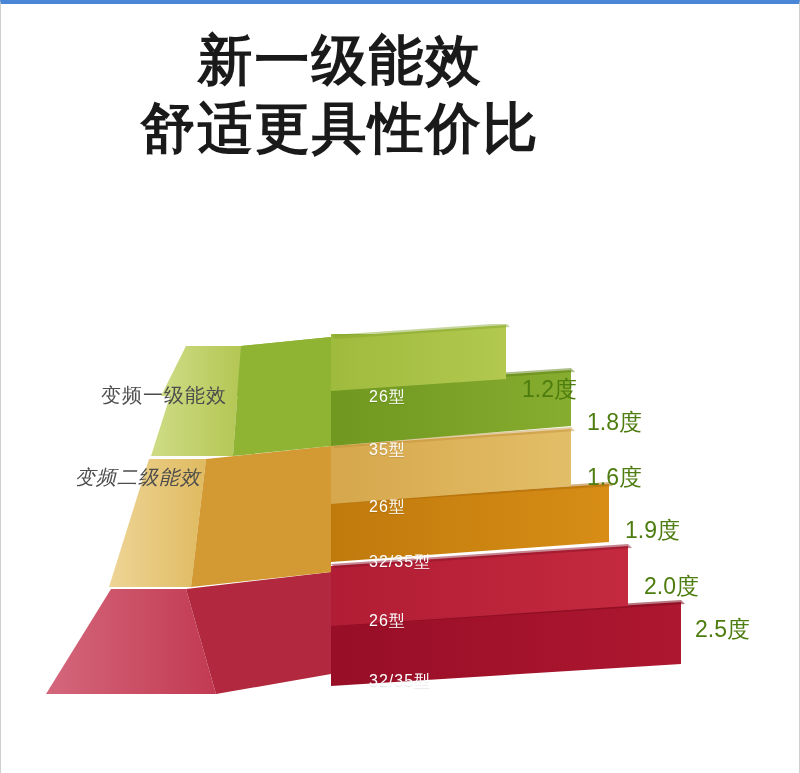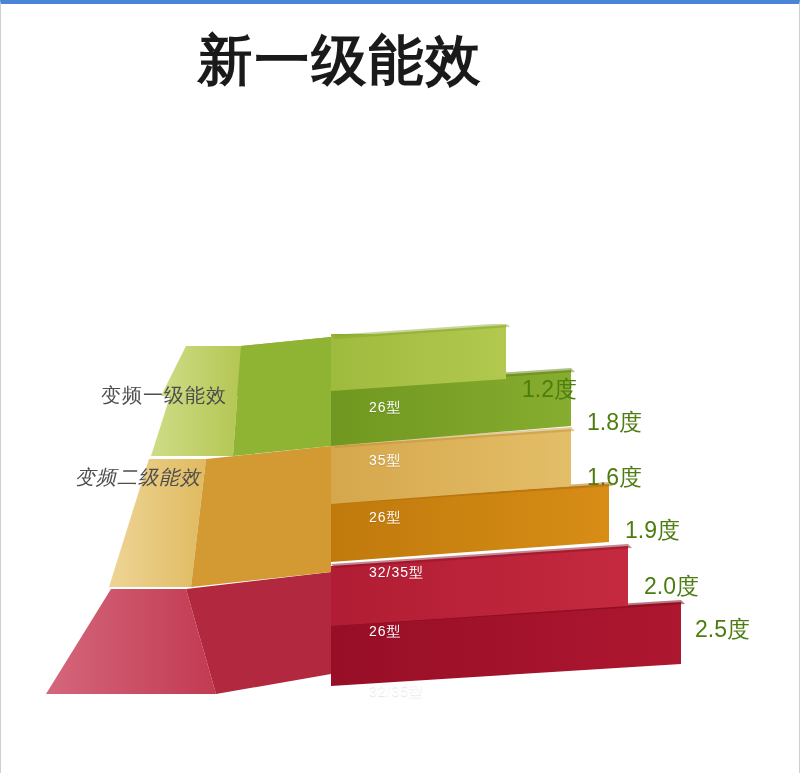--- a/index.html
+++ b/index.html
@@ -73,35 +73,35 @@
     letter-spacing: 1px;
   }
   .val-label {
     position: absolute;
     font-size: 23px;
     color: #4d7c0f;
     white-space: nowrap;
   }
   .bar-label {
     position: absolute;
-    font-size: 14px;
+    font-size: 16px;
     color: #ffffff;
     white-space: nowrap;
     letter-spacing: 1px;
     text-shadow: 0 1px 1px rgba(0,0,0,0.12);
-    margin-top: 12px;
   }
 </style>
 </head>
 <body>
 
 <div id="page">
 
   <div class="header">
     <div class="title-line">新一级能效</div>
+    <div class="title-line">舒适更具性价比</div>
   </div>
 
   <div class="chart-wrap">
 
     <svg class="chart-svg" viewBox="0 0 800 400">
       <defs>
         <linearGradient id="g1l" x1="0" y1="0" x2="1" y2="0">
           <stop offset="0%" stop-color="#cfdc86"></stop>
           <stop offset="100%" stop-color="#b4c653"></stop>
         </linearGradient>

